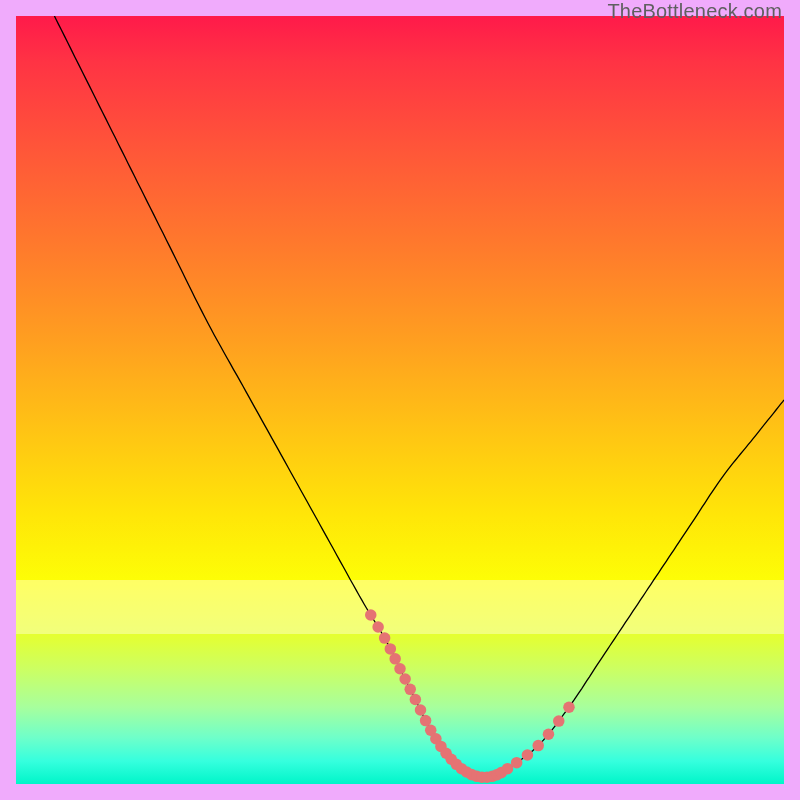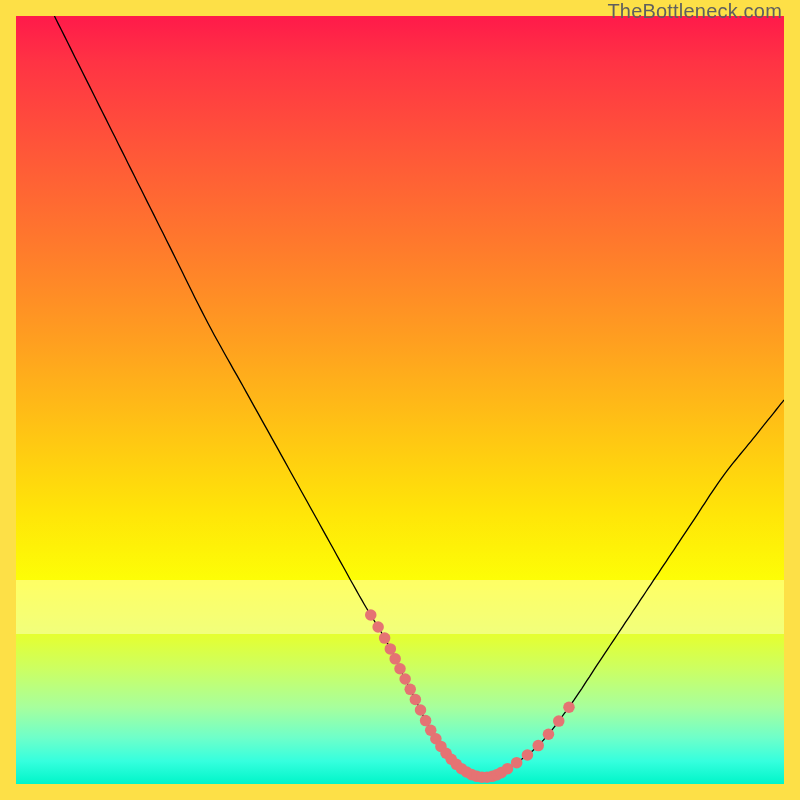--- a/index.html
+++ b/index.html
@@ -1,21 +1,21 @@
 <!DOCTYPE html>
 <html><head>
 <meta charset="utf-8">
 <style>
   * { margin: 0; padding: 0; box-sizing: border-box; }
   body { width: 800px; height: 800px; background: #000; position: relative; overflow: hidden; }
   .frame {
     position: absolute;
     top: 0; left: 0;
     width: 800px; height: 800px;
-    background: #fde047;
+    background: #f0abfc;
   }
   .plot-area {
     position: absolute;
     top: 16px;
     left: 16px;
     width: 768px;
     height: 768px;
     overflow: hidden;
   }
   .gradient {

